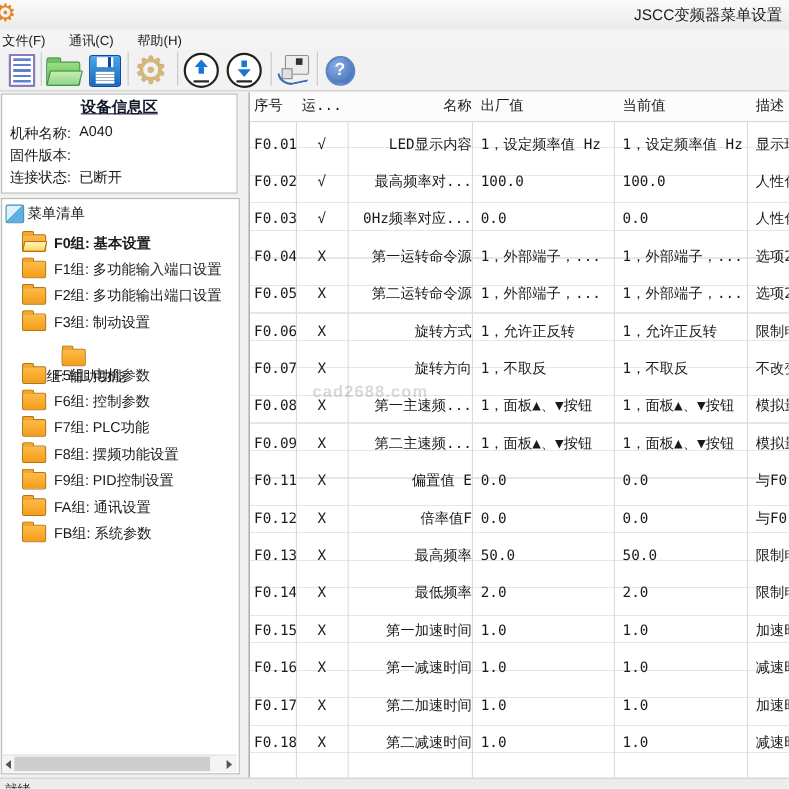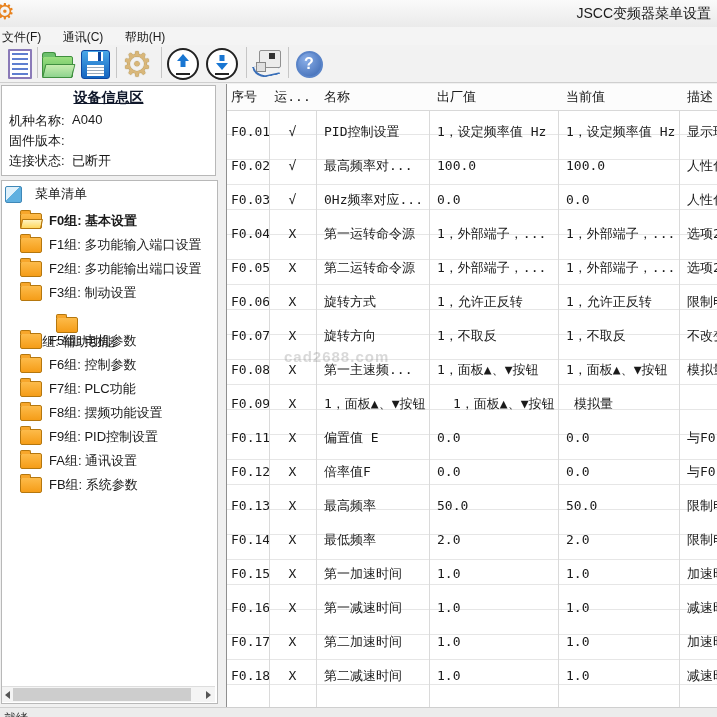--- a/index.html
+++ b/index.html
@@ -67,21 +67,21 @@
   .device-title{text-align:center;color:#0f172a;font-weight:bold;font-size:14px;
     text-decoration:underline;margin-top:3px;}
   .device-field{position:relative;font-size:13px;margin:5px 0 0 7px;height:15px;}
   .device-field .dval{position:absolute;left:63px;top:0;}
 
   .tree-box{position:absolute;left:1px;top:180px;width:217px;height:524px;background:#fff;
     border:1px solid #b8b8b8;box-sizing:border-box;overflow:hidden;}
   .tree-root{position:absolute;left:3px;top:4px;display:flex;align-items:center;font-size:13px;}
   .ricon{width:15px;height:15px;background:linear-gradient(135deg,#dff1fb 45%,#5fb0e0 45%);
     border:1px solid #3f88b8;border-radius:2px;flex:none;}
-  .tree-root .rlabel{margin-left:13px;}
+  .tree-root .rlabel{margin-left:3px;}
   .tree-item{position:absolute;left:18px;height:24px;display:flex;align-items:center;font-size:13px;
     white-space:nowrap;cursor:default;}
   .fold{width:20px;height:14px;background:linear-gradient(#fdbb4a,#f59d18);border:1px solid #b5770e;
     border-radius:2px;position:relative;flex:none;}
   .fold::before{content:"";position:absolute;left:-1px;top:-4px;width:9px;height:3px;background:#f7a62b;
     border:1px solid #b5770e;border-bottom:none;border-radius:2px 2px 0 0;}
   .fold.open::after{content:"";position:absolute;left:-1px;bottom:-1px;width:19px;height:8px;
     background:linear-gradient(#fff3c0,#ffd75e);border:1px solid #b5770e;border-radius:1px;
     transform:skewX(-12deg);transform-origin:bottom;}
   .tree-item .flabel{margin-left:7px;}
@@ -103,21 +103,21 @@
     border-left:1px solid #8f8f8f;overflow:hidden;font-family:"DejaVu Sans Mono",monospace;font-size:13px;}
   .hlines{position:absolute;left:0;top:26px;width:100%;height:597px;
     background:repeating-linear-gradient(to bottom,transparent 0 24px,#e6e6e6 24px 25px);}
   .vline{position:absolute;top:0;width:1px;height:623px;background:#dadada;z-index:1;}
   .thead{position:absolute;left:0;top:0;width:100%;height:26px;background:#fcfcfc;
     border-bottom:1px solid #d8d8d8;line-height:25px;z-index:2;display:flex;}
   .rows{position:absolute;left:0;top:26px;width:100%;z-index:2;}
   .trow{height:25px;line-height:25px;display:flex;white-space:nowrap;margin-top:9px;}
   .c0{width:42px;padding-left:4px;box-sizing:border-box;overflow:hidden;flex:none;}
   .c1{width:47px;text-align:center;box-sizing:border-box;overflow:hidden;flex:none;}
-  .c2{width:113px;padding-left:8px;box-sizing:border-box;overflow:hidden;flex:none;}
+  .c2{width:113px;padding-left:8px;box-sizing:border-box;overflow:hidden;flex:none;text-align:right;}
   .c3{width:129px;padding-left:8px;box-sizing:border-box;overflow:hidden;flex:none;}
   .c4{width:121px;padding-left:8px;box-sizing:border-box;overflow:hidden;flex:none;}
   .c5{flex:1;padding-left:8px;box-sizing:border-box;overflow:hidden;}
 
   .wm{position:absolute;left:284px;top:348px;font-size:15px;font-weight:bold;letter-spacing:1px;
     color:rgba(120,120,120,0.28);z-index:5;pointer-events:none;}
 
   
   .statusbar{position:absolute;left:0;top:707px;width:717px;height:10px;background:#ececec;
     border-top:1px solid #cfcfcf;overflow:hidden;box-sizing:border-box;}
@@ -278,21 +278,21 @@
         <span class="c1">运...</span>
         <span class="c2">名称</span>
         <span class="c3">出厂值</span>
         <span class="c4">当前值</span>
         <span class="c5">描述</span>
       </div>
     <div class="rows" id="rows">
         <div class="trow">
           <span class="c0">F0.01</span>
           <span class="c1">√</span>
-          <span class="c2">PID控制设置</span>
+          <span class="c2">LED显示内容</span>
           <span class="c3">1，设定频率值 Hz</span>
           <span class="c4">1，设定频率值 Hz</span>
           <span class="c5">显示现</span>
         </div>
         <div class="trow">
           <span class="c0">F0.02</span>
           <span class="c1">√</span>
           <span class="c2">最高频率对...</span>
           <span class="c3">100.0</span>
           <span class="c4">100.0</span>
@@ -342,20 +342,21 @@
           <span class="c0">F0.08</span>
           <span class="c1">X</span>
           <span class="c2">第一主速频...</span>
           <span class="c3">1，面板▲、▼按钮</span>
           <span class="c4">1，面板▲、▼按钮</span>
           <span class="c5">模拟量</span>
         </div>
         <div class="trow">
           <span class="c0">F0.09</span>
           <span class="c1">X</span>
+          <span class="c2">第二主速频...</span>
           <span class="c3">1，面板▲、▼按钮</span>
           <span class="c4">1，面板▲、▼按钮</span>
           <span class="c5">模拟量</span>
         </div>
         <div class="trow">
           <span class="c0">F0.11</span>
           <span class="c1">X</span>
           <span class="c2">偏置值 E</span>
           <span class="c3">0.0</span>
           <span class="c4">0.0</span>

